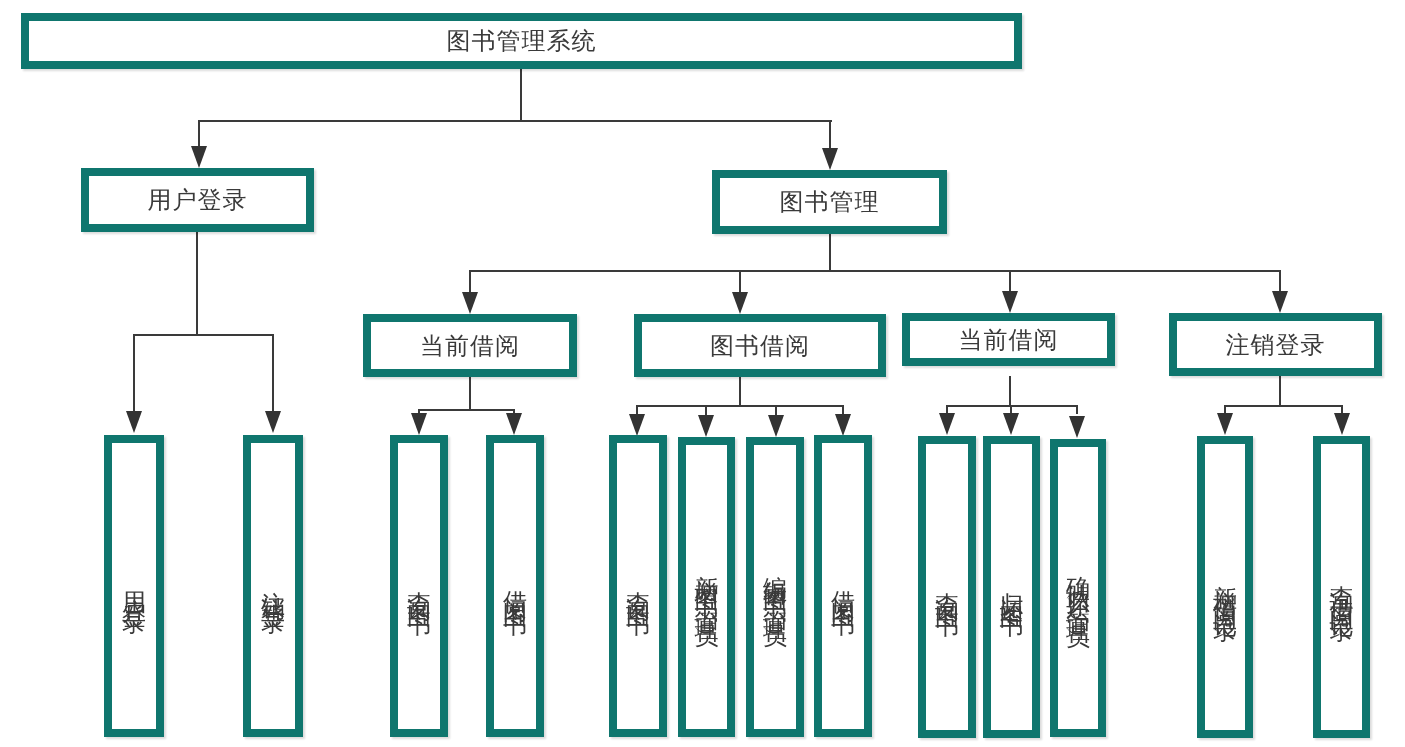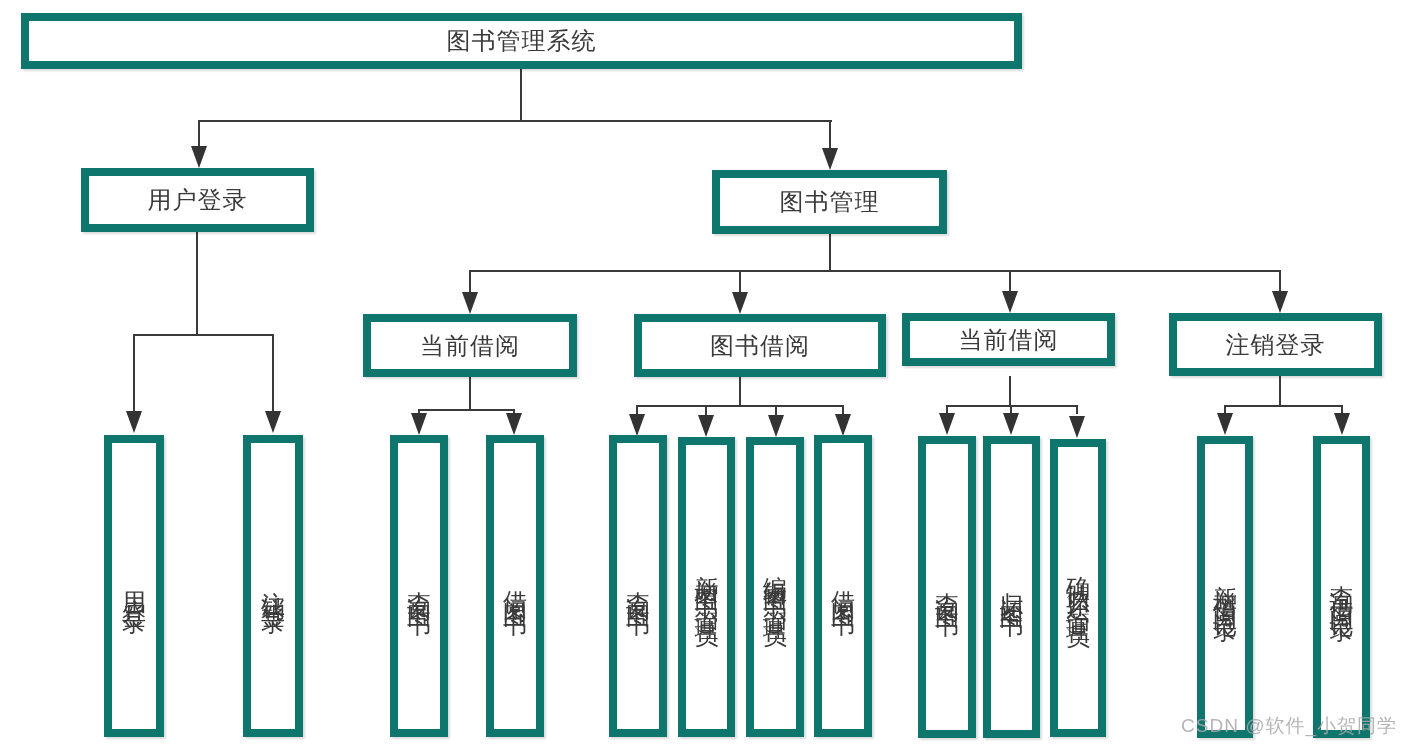--- a/index.html
+++ b/index.html
@@ -186,15 +186,14 @@
     <span class="vlabel">确认归还（管理员）</span>
   </div>
 
   <div class="box vbox" style="left:1197px;width:56px;top:436px;">
     <span class="vlabel">新增借阅记录</span>
   </div>
   <div class="box vbox" style="left:1313px;width:57px;top:436px;">
     <span class="vlabel">查询借阅记录</span>
   </div>
 
-  <div class="watermark">CSDN @软件_小贺同学</div>
 
 </div>
 
 </body></html>

